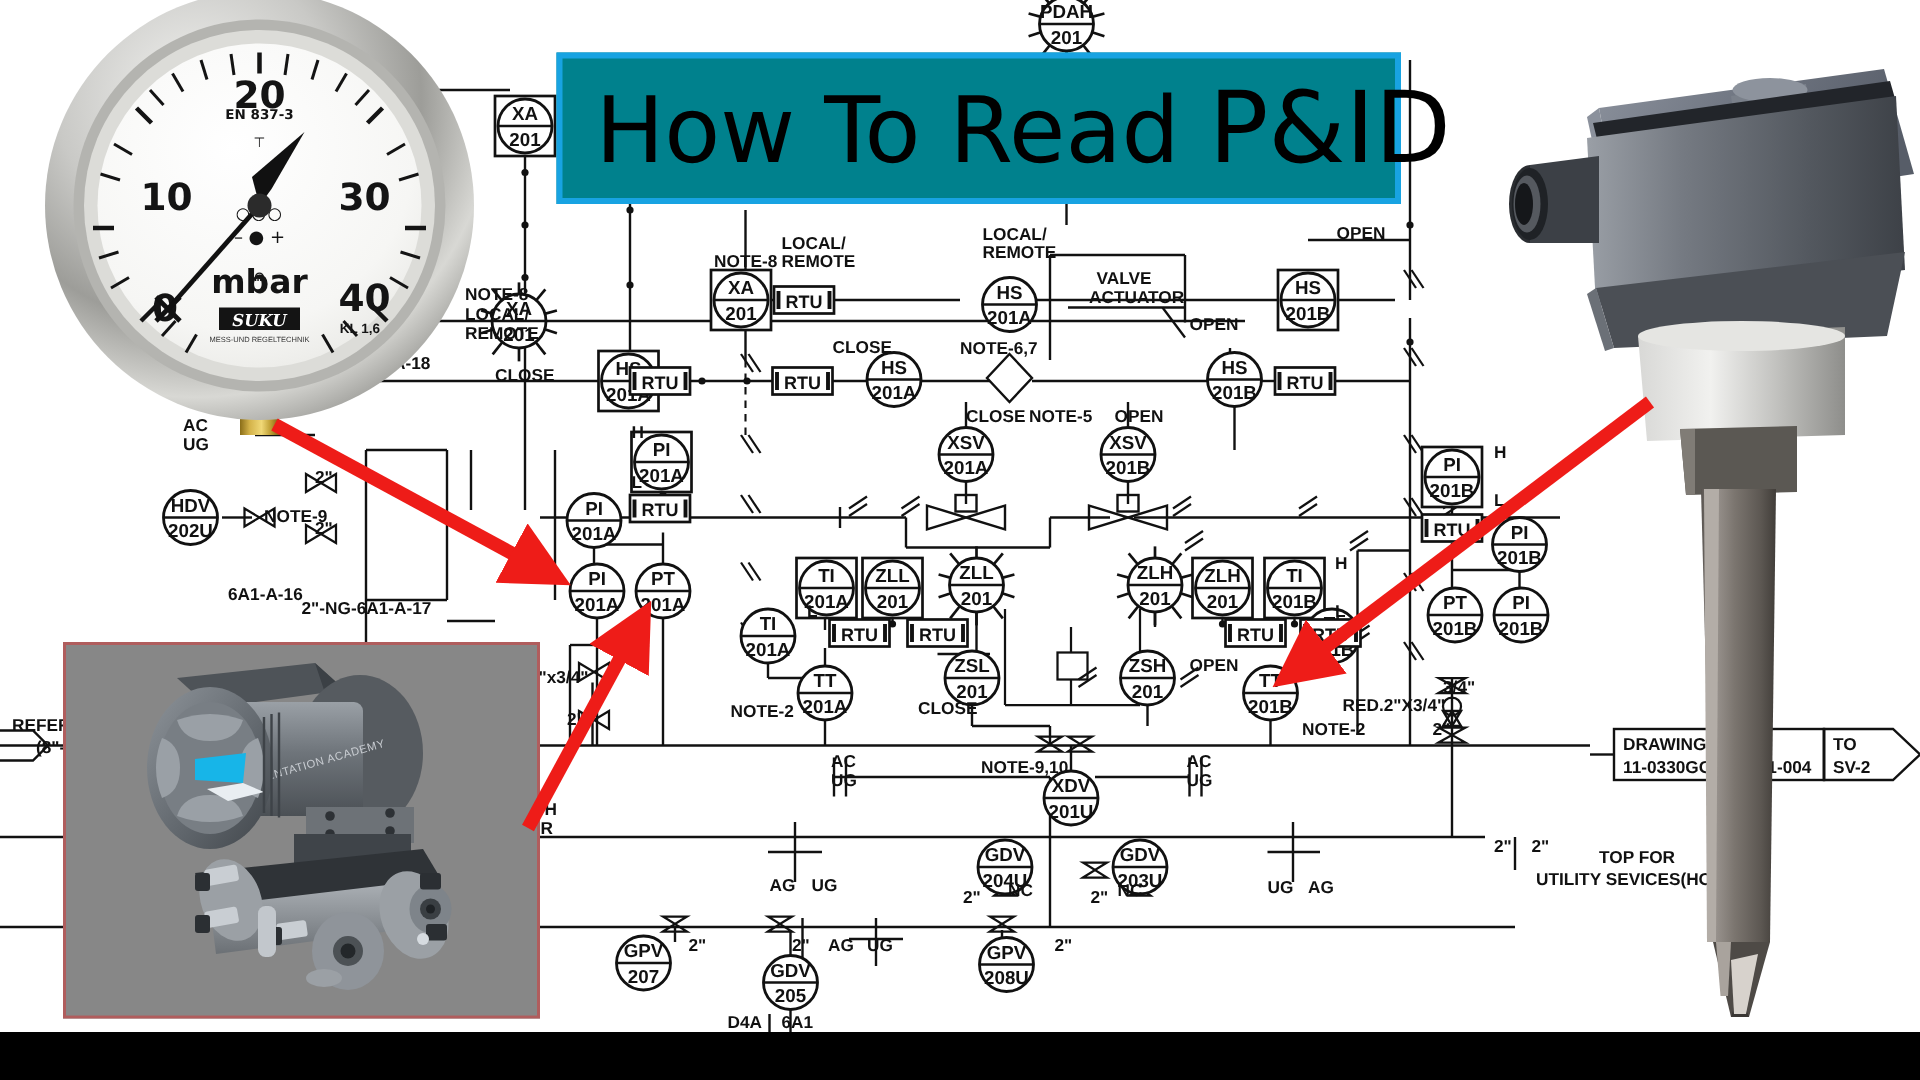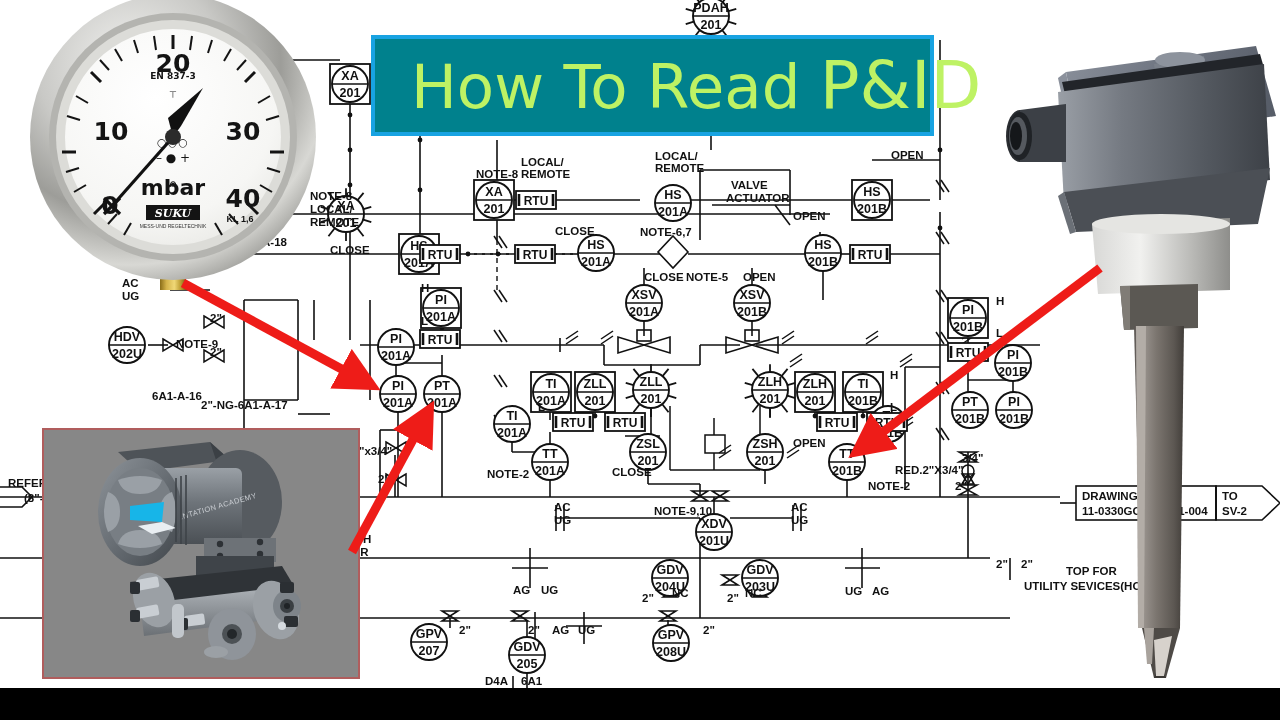--- a/index.html
+++ b/index.html
@@ -19,22 +19,22 @@
 
   
   .banner {
     position:absolute; left:371px; top:35px; width:563px; height:101px;
     background:var(--banner-fill,#00818d);
     border:4px solid var(--banner-border,#18a3e2);
     display:flex; align-items:center; justify-content:flex-start;
     z-index:40;
   }
   .banner-text {
-    color:#bef264; font-size:61px; line-height:1;
-    padding-left:36px; letter-spacing:0px; white-space:nowrap;
+    color:#000000; font-size:61px; line-height:1;
+    padding-left:22px; letter-spacing:0px; white-space:nowrap;
     font-family:"DejaVu Sans", sans-serif; font-weight:400;
   }
   .banner-text .em { font-size:66px; }
 
   
   .gauge-wrap { position:absolute; left:18px; top:-8px; width:310px; height:300px; z-index:30; }
   .gauge-wrap svg { display:block; }
 
   
   .xmtr {

